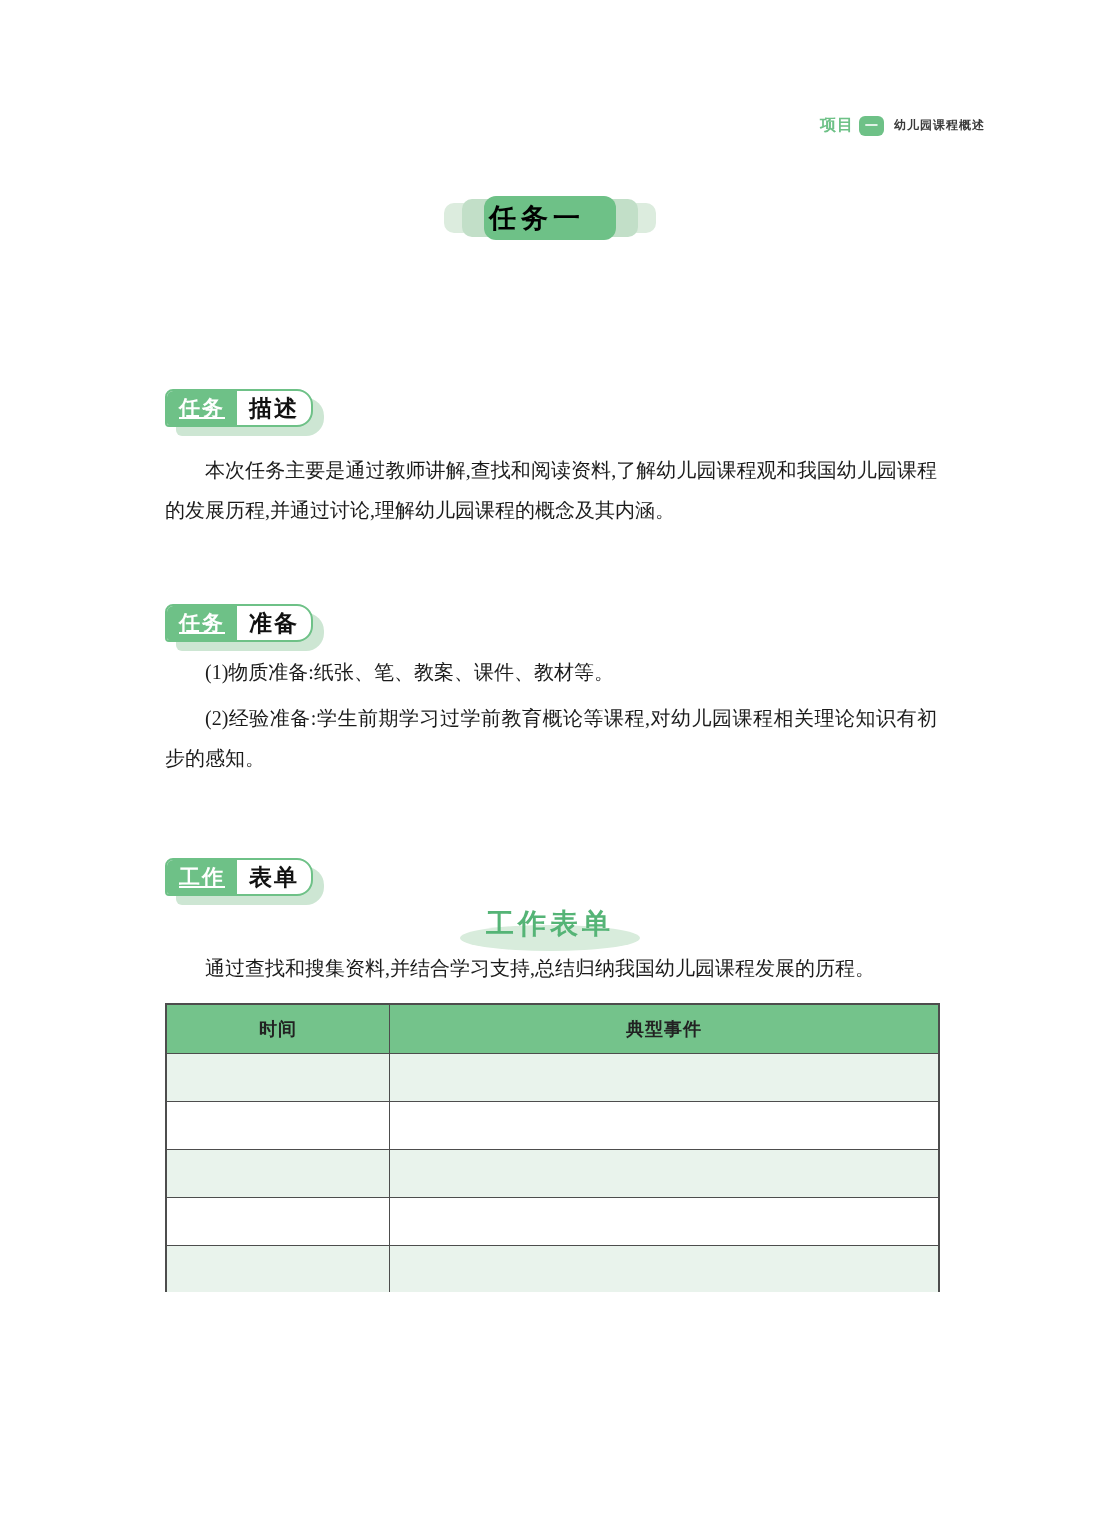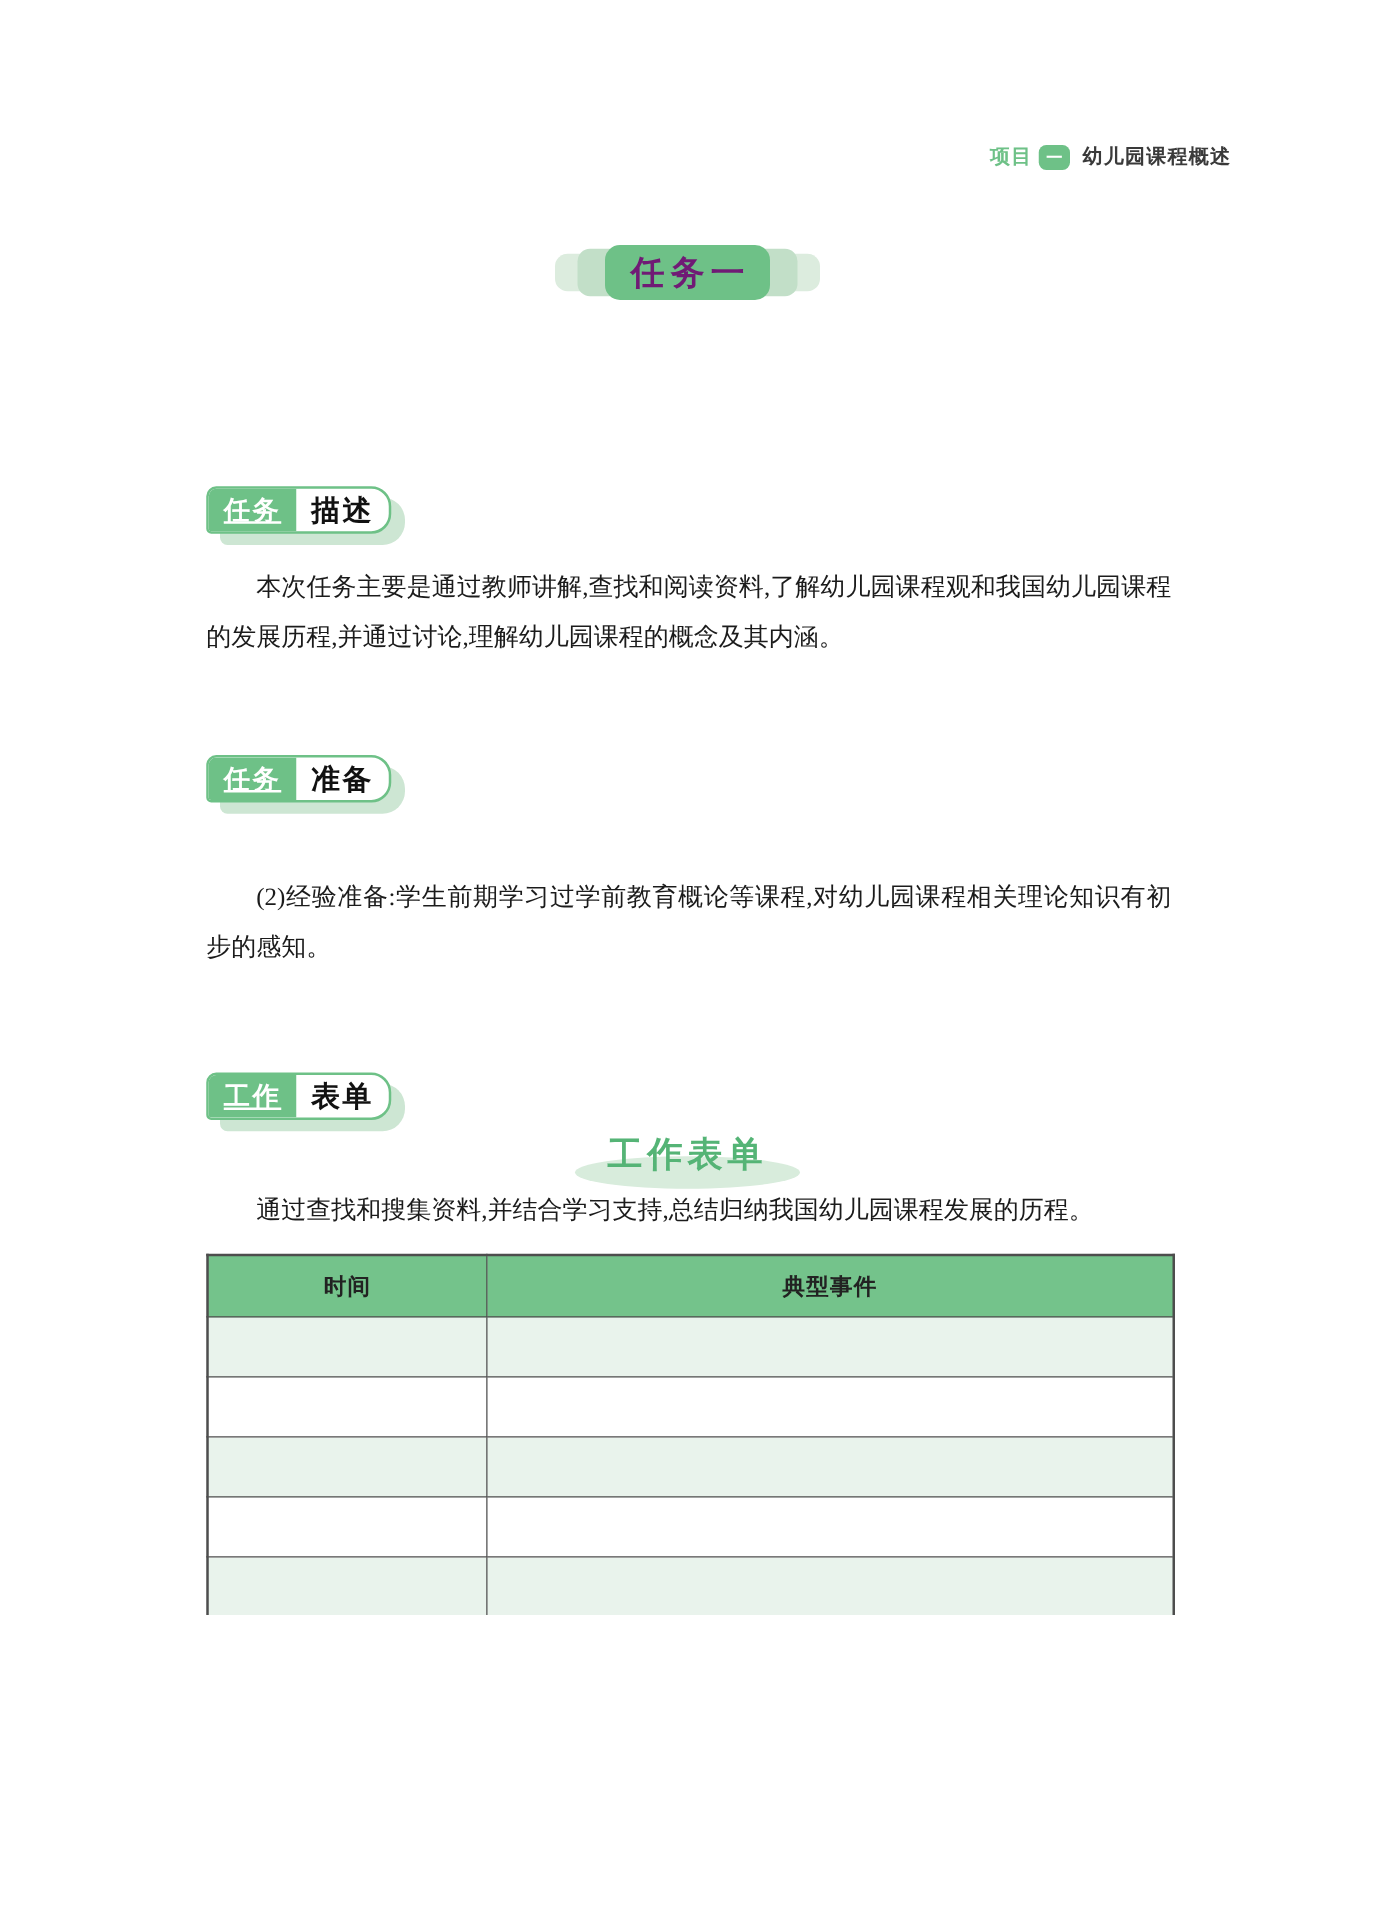--- a/index.html
+++ b/index.html
@@ -18,34 +18,34 @@
     display:flex;align-items:center;
     font-family:"Liberation Sans","DejaVu Sans",sans-serif;
   }
   .proj-label{color:#6ec187;font-weight:bold;font-size:16px;letter-spacing:1px;}
   .proj-badge{
     width:25px;height:20px;margin:0 10px 0 5px;
     background:#6ec187;border-radius:6px;
     display:flex;align-items:center;justify-content:center;
     color:#ffffff;font-size:13px;font-weight:bold;
   }
-  .proj-title{color:#3a3a3a;font-weight:bold;font-size:16px;letter-spacing:1px;}
+  .proj-title{color:#3a3a3a;font-weight:bold;font-size:12px;letter-spacing:1px;}
 
   
   .banner{
     position:absolute;top:196px;left:50%;transform:translateX(-50%);
     width:212px;height:44px;
   }
   .banner-l1{position:absolute;left:0;right:0;top:7px;bottom:7px;background:#dcecde;border-radius:10px;}
   .banner-l2{position:absolute;left:18px;right:18px;top:3px;bottom:3px;background:#c2dfc8;border-radius:10px;}
   .banner-pill{
     position:absolute;left:40px;right:40px;top:0;bottom:0;
     background:#6ec187;border-radius:12px;
-    display:flex;align-items:center;justify-content:center;
-    color:#701a75;font-size:27px;font-weight:bold;
+    display:flex;align-items:center;
+    color:#000000;font-size:27px;font-weight:bold;
     font-family:"Liberation Sans","DejaVu Sans",sans-serif;
     letter-spacing:5px;padding-left:5px;box-sizing:border-box;
   }
 
   
   .page-title{
     position:absolute;top:252px;left:0;width:100%;
     margin:0;text-align:center;
     font-size:37px;font-weight:bold;color:#57b478;letter-spacing:3px;
   }
@@ -172,20 +172,21 @@
   </div>
   <p class="body-text par-desc">本次任务主要是通过教师讲解,查找和阅读资料,了解幼儿园课程观和我国幼儿园课程的发展历程,并通过讨论,理解幼儿园课程的概念及其内涵。</p>
 
   <div class="section-badge badge-prep">
     <div class="badge-shadow"></div>
     <div class="badge-main">
       <span class="badge-prefix">任务</span>
       <span class="badge-name">准备</span>
     </div>
   </div>
+  <p class="body-text par-prep-1">(1)物质准备:纸张、笔、教案、课件、教材等。</p>
   <p class="body-text par-prep-2">(2)经验准备:学生前期学习过学前教育概论等课程,对幼儿园课程相关理论知识有初步的感知。</p>
 
   <div class="section-badge badge-work">
     <div class="badge-shadow"></div>
     <div class="badge-main">
       <span class="badge-prefix">工作</span>
       <span class="badge-name">表单</span>
     </div>
   </div>
 

